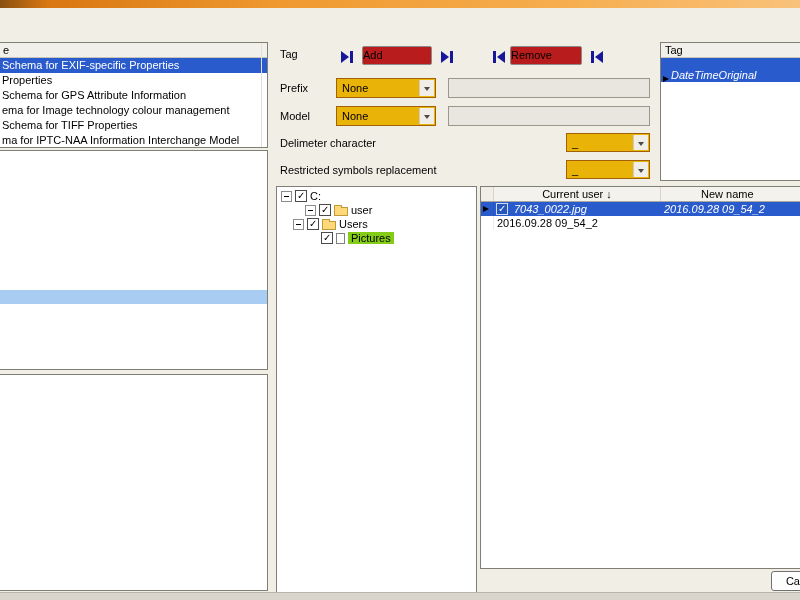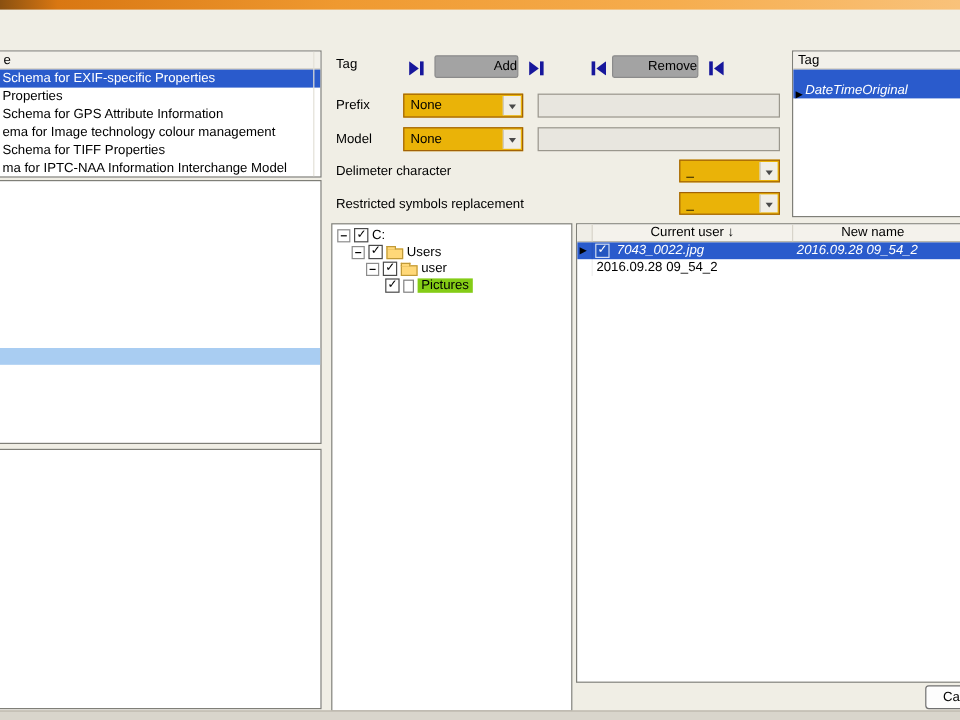--- a/index.html
+++ b/index.html
@@ -27,22 +27,22 @@
   #schema-panel { left:-2px; top:42px; width:270px; height:106px; }
   .srow { height:15px; line-height:15px; padding-left:3px; white-space:nowrap; overflow:hidden; }
   .srow.sel { background:#2a5bcc; color:#fff; }
   #schema-panel .vline { position:absolute; left:262px; top:0; bottom:0; width:1px; background:#e3e0d7; }
   #mid-left-panel { left:-2px; top:150px; width:270px; height:220px; }
   .lightsel { position:absolute; left:0; right:0; top:139px; height:14px; background:#a9cdf2; }
   #bottom-left-panel { left:-2px; top:374px; width:270px; height:217px; }
   
   .lbl { position:absolute; white-space:nowrap; }
   .btn {
-    position:absolute; background:#a3a3a3; border:1px solid #8b8b8b; border-radius:2px;
-    text-align:right; line-height:17px; height:19px; cursor:default;
+    position:absolute; background:#b91c1c; border:1px solid #8b8b8b; border-radius:2px;
+    text-align:left; line-height:17px; height:19px; cursor:default;
   }
   .skip-icon { position:absolute; width:14px; height:12px; }
   .combo { position:absolute; height:20px; background:#eab308; border:1px solid #a16207; }
   .combo .val { position:absolute; left:5px; top:1px; line-height:17px; }
   .combo .arrow-box {
     position:absolute; top:1px; right:1px; bottom:1px; width:15px;
     background:#f0eee7; border-left:1px solid #cfcabd;
   }
   .tri-down {
     position:absolute; left:4px; top:7px; width:0; height:0;
@@ -183,31 +183,31 @@
     <span>DateTimeOriginal</span>
   </div>
 </div>
 
 <div class="panel" id="tree-panel">
   <div class="trow ind0">
     <span class="expander"></span>
     <span class="cb"></span>
     <span>C:</span>
   </div>
+  <div class="trow ind2">
+    <span class="expander"></span>
+    <span class="cb"></span>
+    <span class="folder"></span>
+    <span>user</span>
+  </div>
   <div class="trow ind1">
     <span class="expander"></span>
     <span class="cb"></span>
     <span class="folder"></span>
     <span>Users</span>
-  </div>
-  <div class="trow ind2">
-    <span class="expander"></span>
-    <span class="cb"></span>
-    <span class="folder"></span>
-    <span>user</span>
   </div>
   <div class="trow ind3">
     <span class="cb"></span>
     <span class="page"></span>
     <span class="hl">Pictures</span>
   </div>
 </div>
 
 <div class="panel" id="file-panel">
   <div class="fl-header">

